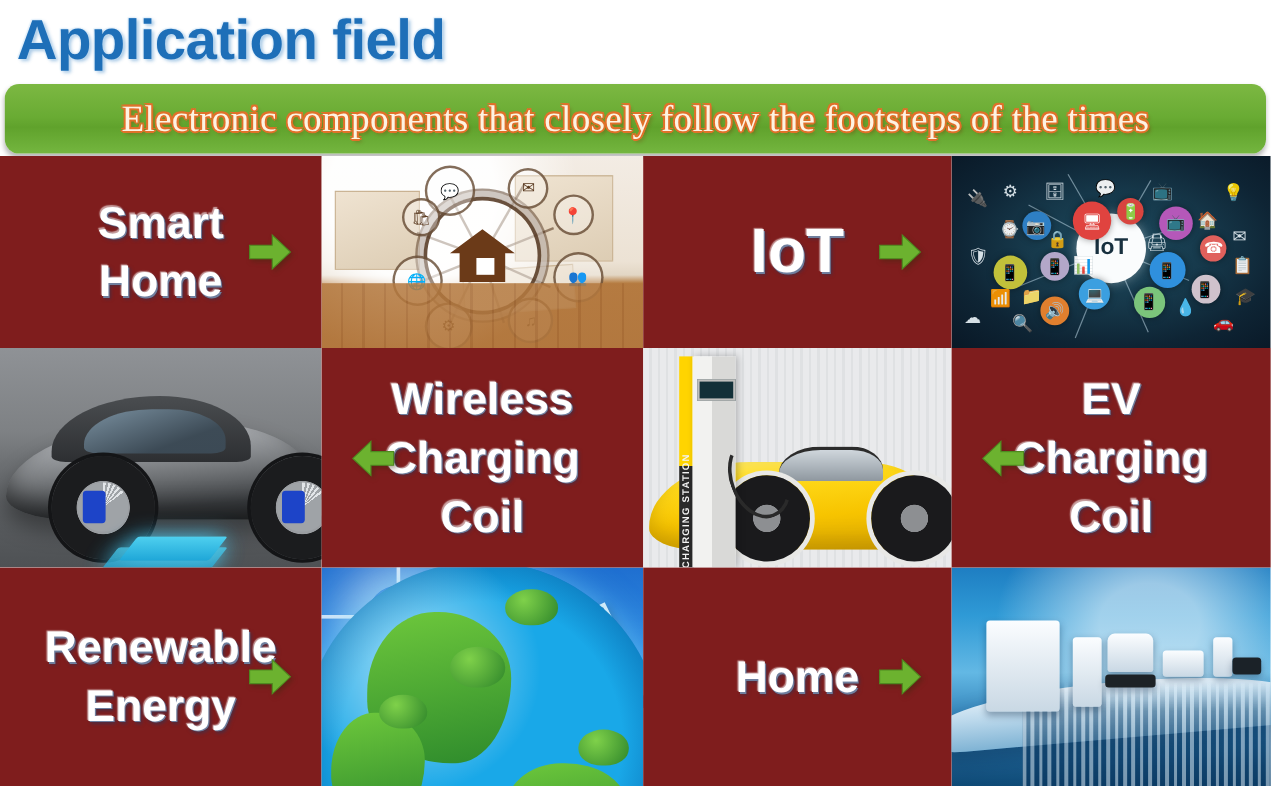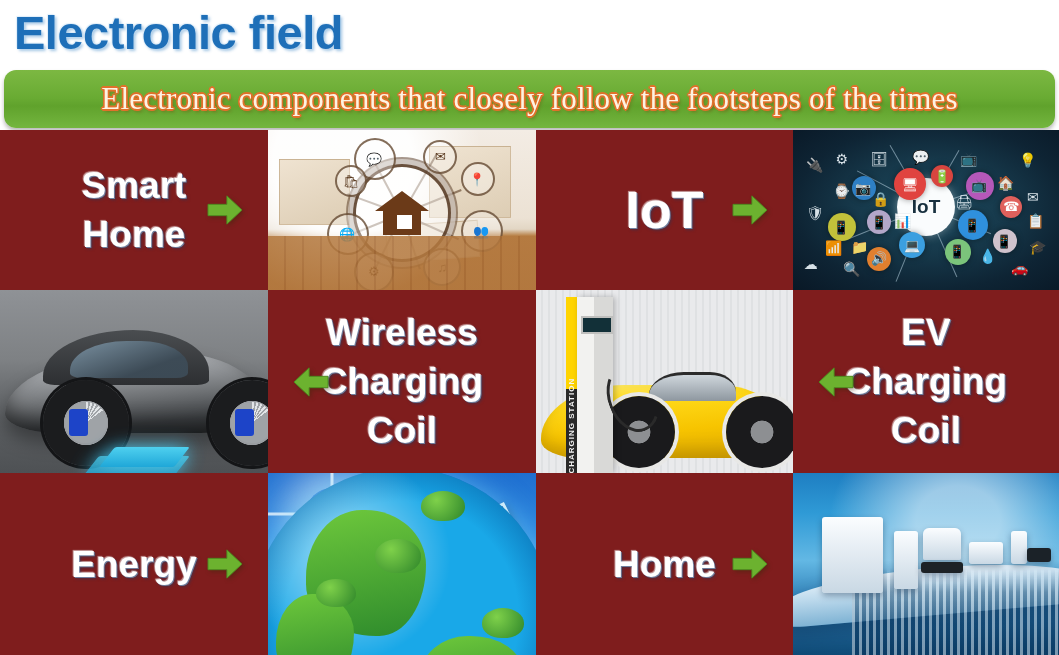--- a/index.html
+++ b/index.html
@@ -282,21 +282,21 @@
     -webkit-mask-image:linear-gradient(180deg,rgba(0,0,0,0) 0%,#000 28%,#000 100%);
             mask-image:linear-gradient(180deg,rgba(0,0,0,0) 0%,#000 28%,#000 100%);
     opacity:.9;
   }
 </style>
 </head>
 <body>
 
 <div id="page">
 
-  <div class="title">Electronic field</div>
+  <div class="title">Application field</div>
 
   <div class="banner">
     <div class="banner-text">Electronic components that closely follow the footsteps of the times</div>
   </div>
 
   <div class="grid">
 
     <div class="cell cell-text">
       <div class="lines">
         <div class="label-line">Smart</div>
@@ -447,20 +447,21 @@
         <div class="label-line">Charging</div>
         <div class="label-line">Coil</div>
       </div>
       <svg class="arrow left" viewBox="0 0 40 36">
         <polygon points="38,12 18,12 18,3 2,18 18,33 18,24 38,24" fill="#6cb22f" stroke="#4e8a20" stroke-width="1"></polygon>
       </svg>
     </div>
 
     <div class="cell cell-text">
       <div class="lines">
+        <div class="label-line">Renewable</div>
         <div class="label-line">Energy</div>
       </div>
       <svg class="arrow right" viewBox="0 0 40 36">
         <polygon points="2,12 22,12 22,3 38,18 22,33 22,24 2,24" fill="#6cb22f" stroke="#4e8a20" stroke-width="1"></polygon>
       </svg>
     </div>
 
     <div class="cell">
       <div class="pic re-bg">
         <div class="sun"></div>

